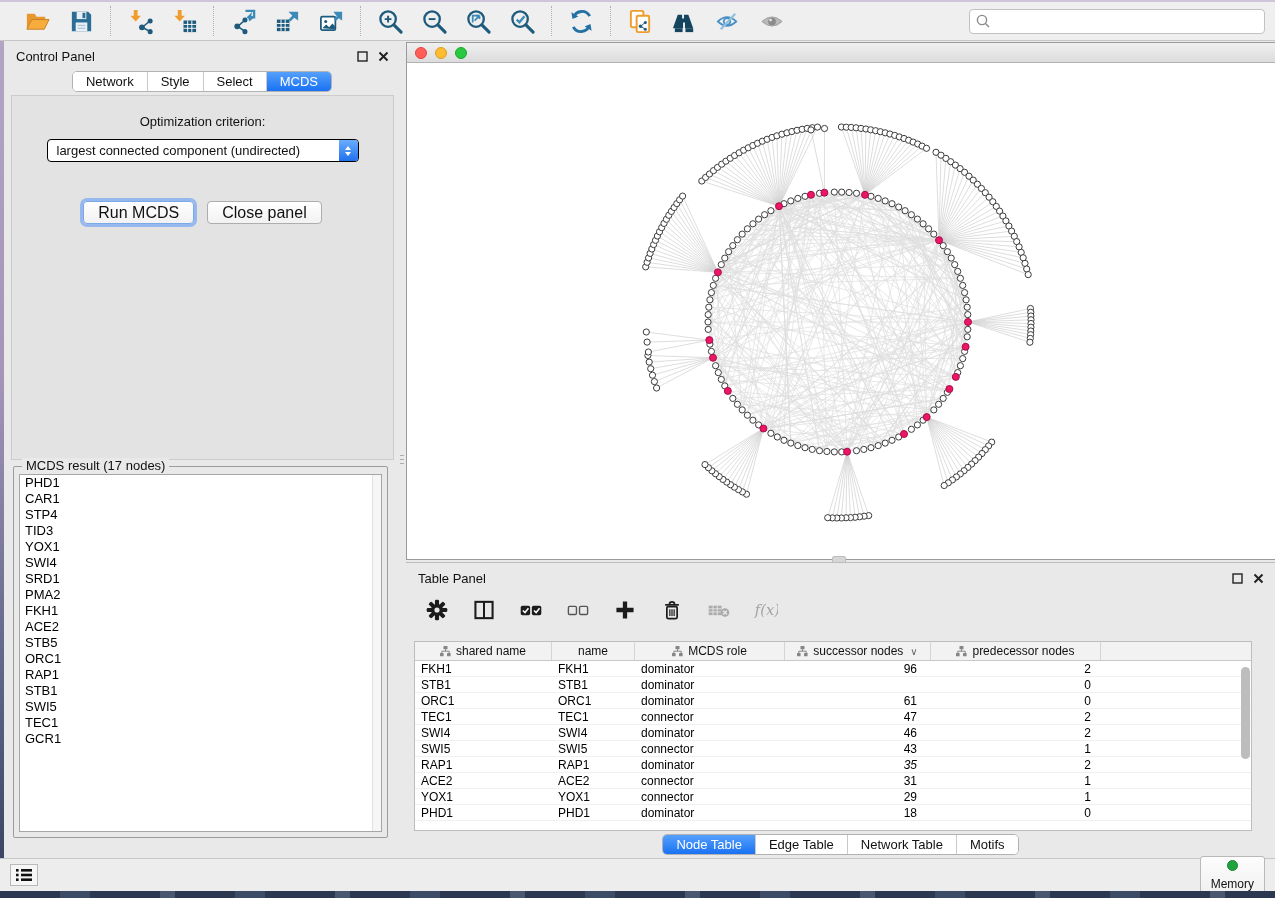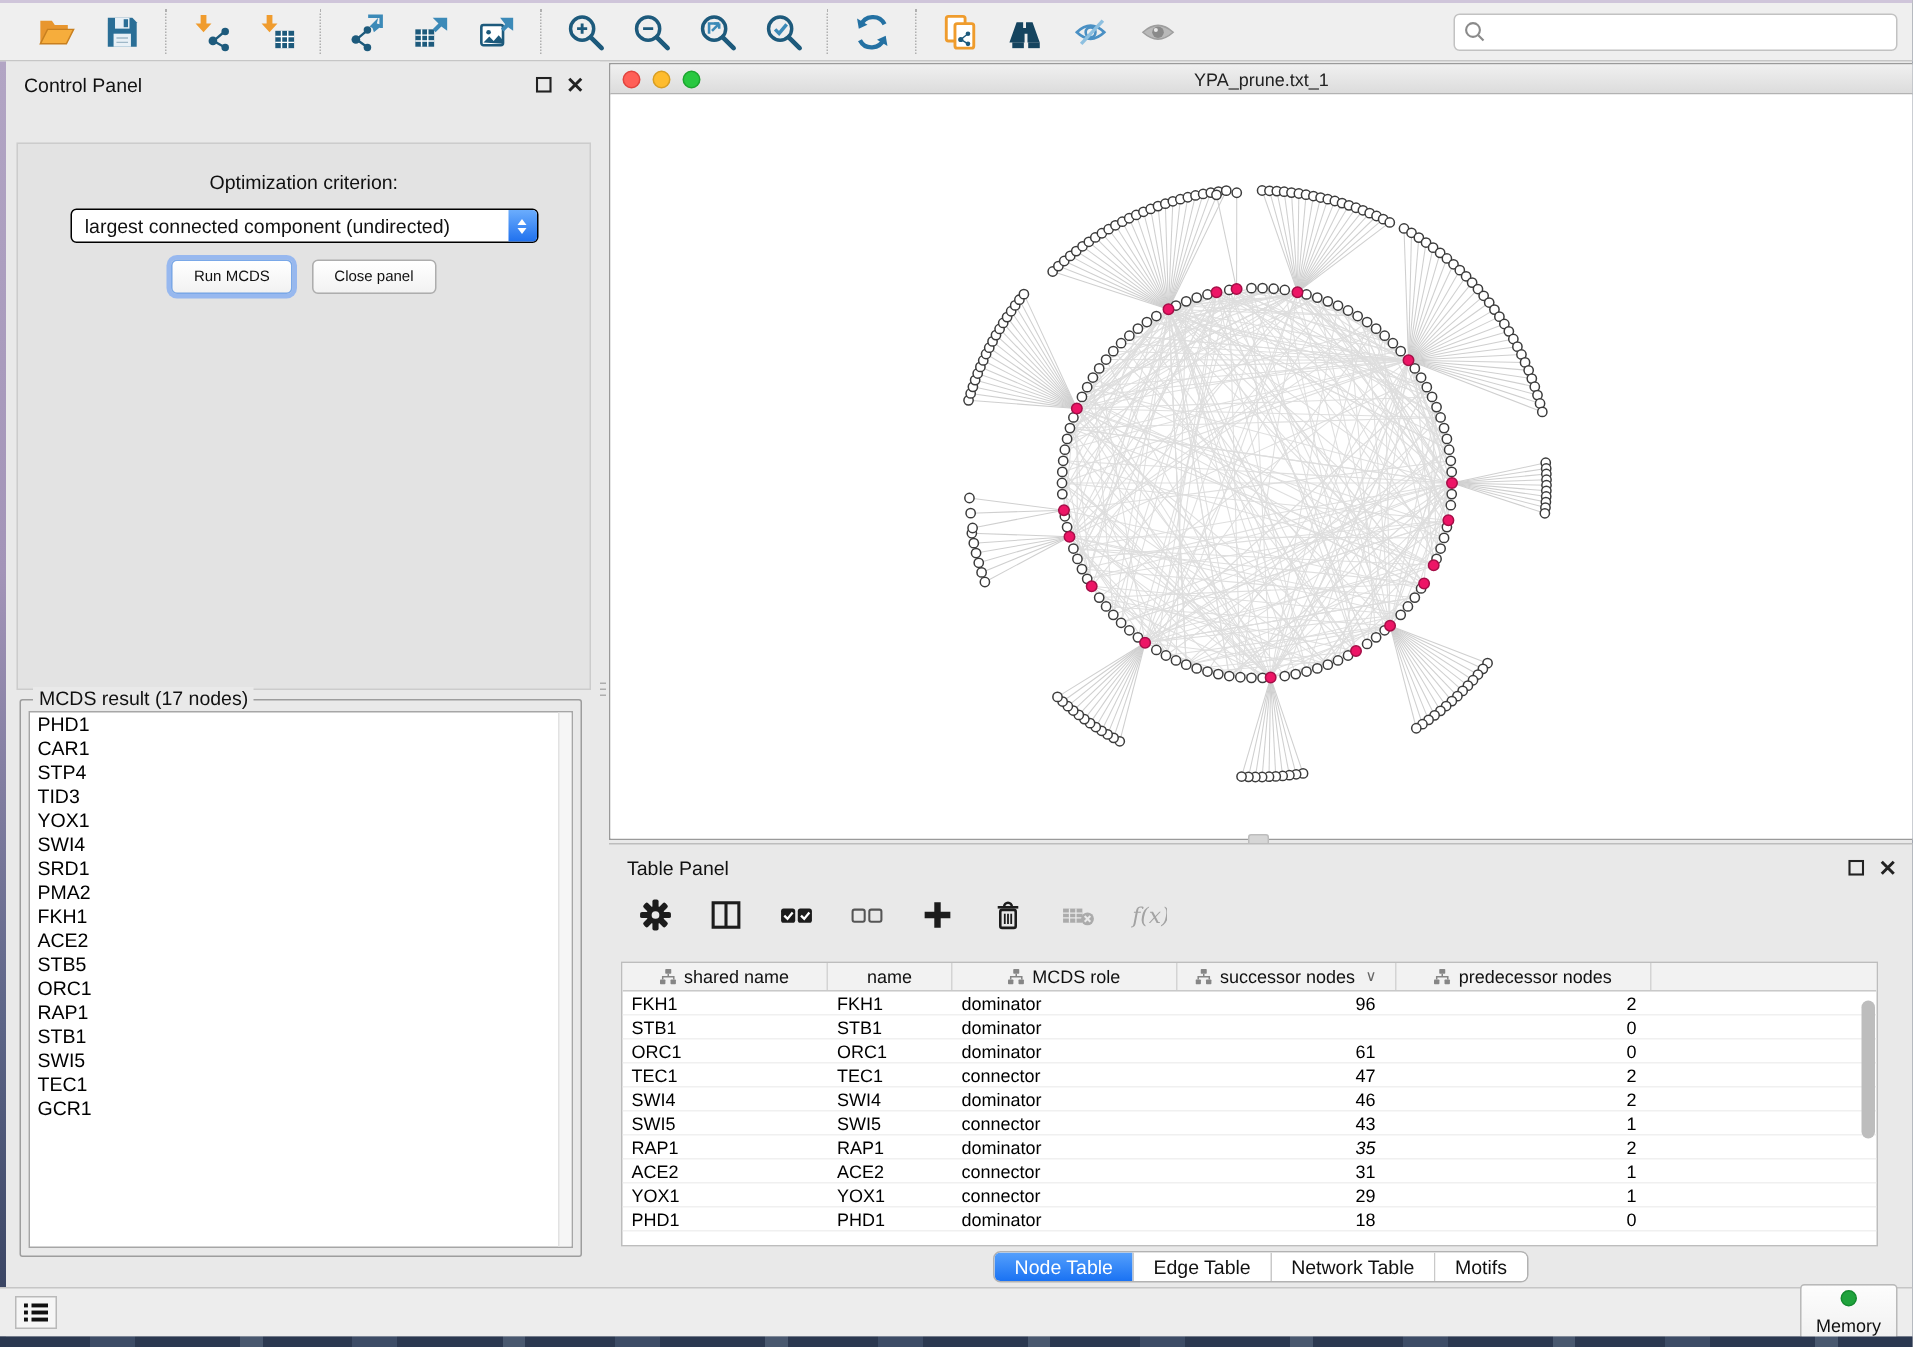--- a/index.html
+++ b/index.html
@@ -35,21 +35,21 @@
   .cp-tabs-row { display:flex; justify-content:center; margin-top:4px; }
   .cp-content { position:absolute; left:7px; top:54px; width:383px; height:365px; background:#e3e3e3; border:1px solid #cccccc; }
   .opt-label { text-align:center; font-size:13px; margin-top:18px; color:#111;}
   .combo { position:relative; margin:10px auto 0; width:312px; height:23px; background:#fff; border:1px solid #000000; border-radius:4px; display:flex; align-items:center; cursor:pointer;}
   .combo-text { flex:1; font-size:13px; padding-left:9px; color:#111; white-space:nowrap; overflow:hidden;}
   .combo-stepper { width:19px; height:21px; border-radius:0 3px 3px 0; background:linear-gradient(#6badfd,#2071ee); display:flex; flex-direction:column; align-items:center; justify-content:center; gap:2px;}
   .combo-stepper i { width:0; height:0; border-left:3.5px solid transparent; border-right:3.5px solid transparent; }
   .combo-stepper .up { border-bottom:4px solid #fff; }
   .combo-stepper .dn { border-top:4px solid #fff; }
   .btn-row { display:flex; justify-content:center; gap:13px; margin-top:11px; }
-  .push-btn { font-size:10px; background:linear-gradient(#ffffff,#f2f2f2); border:1px solid #adadad; border-radius:4px; padding:2px 14px; height:23px; color:#111; cursor:pointer;}
+  .push-btn { font-size:16px; background:linear-gradient(#ffffff,#f2f2f2); border:1px solid #adadad; border-radius:4px; padding:2px 14px; height:23px; color:#111; cursor:pointer;margin-top:28px;}
   .push-btn.focused { box-shadow:0 0 0 3px rgba(90,150,250,.55); border-color:#7aa8e8; }
   .group-box { position:absolute; left:9px; top:425px; width:375px; height:372px; border:1px solid #9d9d9d; border-radius:2px; }
   .group-legend { position:absolute; top:-9px; left:8px; background:#e9e9e9; padding:0 4px; font-size:13px; color:#111;}
   .listbox { position:absolute; left:5px; top:7px; right:5px; bottom:5px; background:#fff; border:1px solid #a6a6a6; overflow:hidden; }
   .listbox .scroll-track { position:absolute; top:0; right:0; width:9px; height:100%; background:#f6f6f6; border-left:1px solid #e2e2e2;}
   .list-item { font-size:13px; line-height:16px; padding-left:5px; color:#000; }
 
   
   .net-window { position:absolute; left:406px; top:42px; width:869px; height:518px; border:1px solid #9a9a9a; border-right:none; background:#fff;}
   .net-titlebar { height:20px; background:linear-gradient(#f0f0f0,#dcdcdc); border-bottom:1px solid #b2b2b2; display:flex; align-items:center; position:relative;}
@@ -264,20 +264,28 @@
               <rect x="1" y="1" width="9" height="9" fill="none" stroke="#222" stroke-width="1.4"></rect>
             </svg>
         </button>
         <button class="win-btn">
           <svg width="11" height="11" viewBox="0 0 11 11">
               <path d="M1.5 1.5l8 8M9.5 1.5l-8 8" stroke="#222" stroke-width="2"></path>
             </svg>
         </button>
       </span>
     </div>
+    <div class="cp-tabs-row">
+        <span class="seg-tabs">
+          <button class="seg-tab">Network</button>
+          <button class="seg-tab">Style</button>
+          <button class="seg-tab">Select</button>
+          <button class="seg-tab sel">MCDS</button>
+        </span>
+      </div>
     <div class="cp-content">
       <div class="opt-label">Optimization criterion:</div>
       <div class="combo">
         <span class="combo-text">largest connected component (undirected)</span>
         <span class="combo-stepper">
             <i class="up"></i>
             <i class="dn"></i>
           </span>
       </div>
       <div class="btn-row">
@@ -312,21 +320,20 @@
     </div>
   </div>
 
   <div class="net-window">
     <div class="net-titlebar">
       <span class="lights">
         <span class="light red"></span>
         <span class="light yellow"></span>
         <span class="light green"></span>
       </span>
-      <span class="net-title">YPA_prune.txt_1</span>
     </div>
     <div class="net-canvas">
         <svg width="867" height="496" viewBox="0 0 867 496">
      <g stroke="#9a9a9a" stroke-width="0.7" opacity="0.32">
             <line x1="372.0" y1="143.2" x2="560.2" y2="273.8"></line>
             <line x1="372.0" y1="143.2" x2="550.7" y2="309.6"></line>
             <line x1="372.0" y1="143.2" x2="559.1" y2="236.8"></line>
             <line x1="372.0" y1="143.2" x2="398.0" y2="133.3"></line>
             <line x1="372.0" y1="143.2" x2="304.4" y2="229.6"></line>
             <line x1="372.0" y1="143.2" x2="317.8" y2="322.9"></line>

